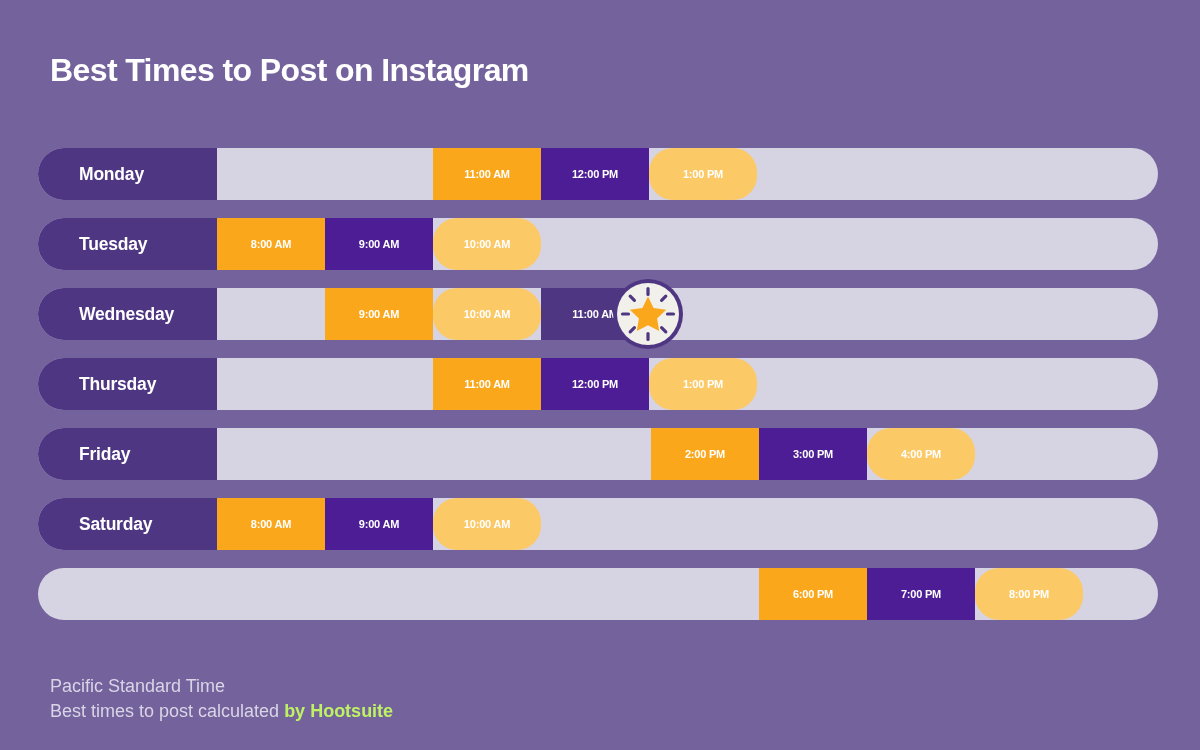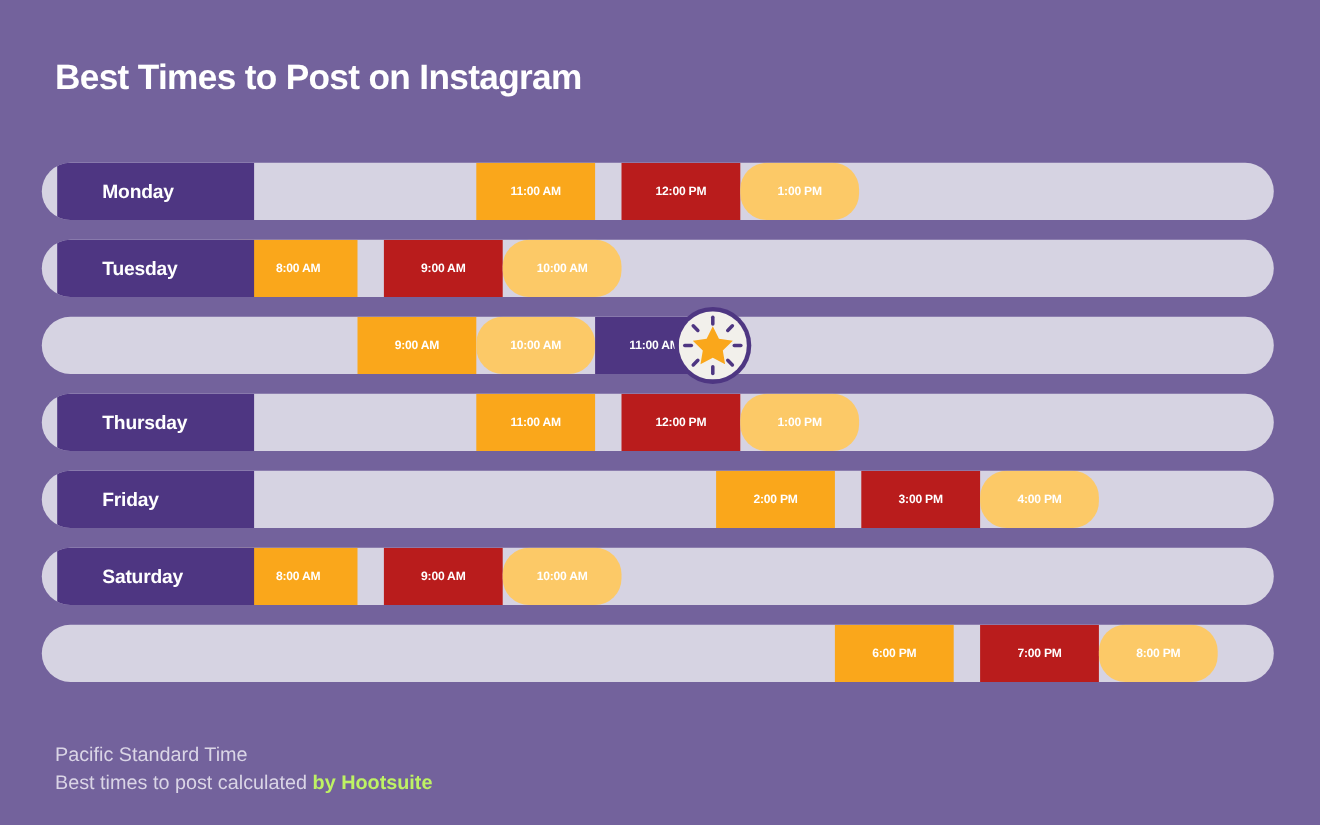--- a/index.html
+++ b/index.html
@@ -37,21 +37,21 @@
     position: relative;
     height: 52px;
     margin-bottom: 18px;
     border-radius: 26px;
     background: #D6D3E2;
     overflow: hidden;
   }
 
   .day-label {
     position: absolute;
-    left: 14px;
+    left: 0;
     top: 0;
     width: 179px;
     height: 52px;
     background: #4E3682;
     display: flex;
     align-items: center;
     box-sizing: border-box;
     padding-left: 41px;
     z-index: 2;
   }
@@ -80,21 +80,21 @@
     box-sizing: border-box;
   }
   .block span {
     color: #FFFFFF;
     font-size: 11px;
     font-weight: bold;
     letter-spacing: -0.2px;
     white-space: nowrap;
   }
   .block.shade-0 { background: #FAA71B; }
-  .block.shade-1 { background: #b91c1c; margin-left: 24px; }
+  .block.shade-1 { background: #4c1d95; }
   .block.shade-2 { background: #FCC967; border-radius: 24px; }
   .block.highlight { background: #4E3682; }
 
   .badge {
     position: absolute;
     width: 70px;
     height: 70px;
     border-radius: 50%;
     background: #4E3682;
     z-index: 9;
@@ -161,20 +161,23 @@
       <div class="blocks" style="left: 287px;">
         <div class="block shade-0">
           <span>9:00 AM</span>
         </div>
         <div class="block shade-2">
           <span>10:00 AM</span>
         </div>
         <div class="block highlight">
           <span>11:00 AM</span>
         </div>
+      </div>
+      <div class="day-label">
+        <span>Wednesday</span>
       </div>
     </div>
     <div class="row">
       <div class="blocks" style="left: 395px;">
         <div class="block shade-0">
           <span>11:00 AM</span>
         </div>
         <div class="block shade-1">
           <span>12:00 PM</span>
         </div>

